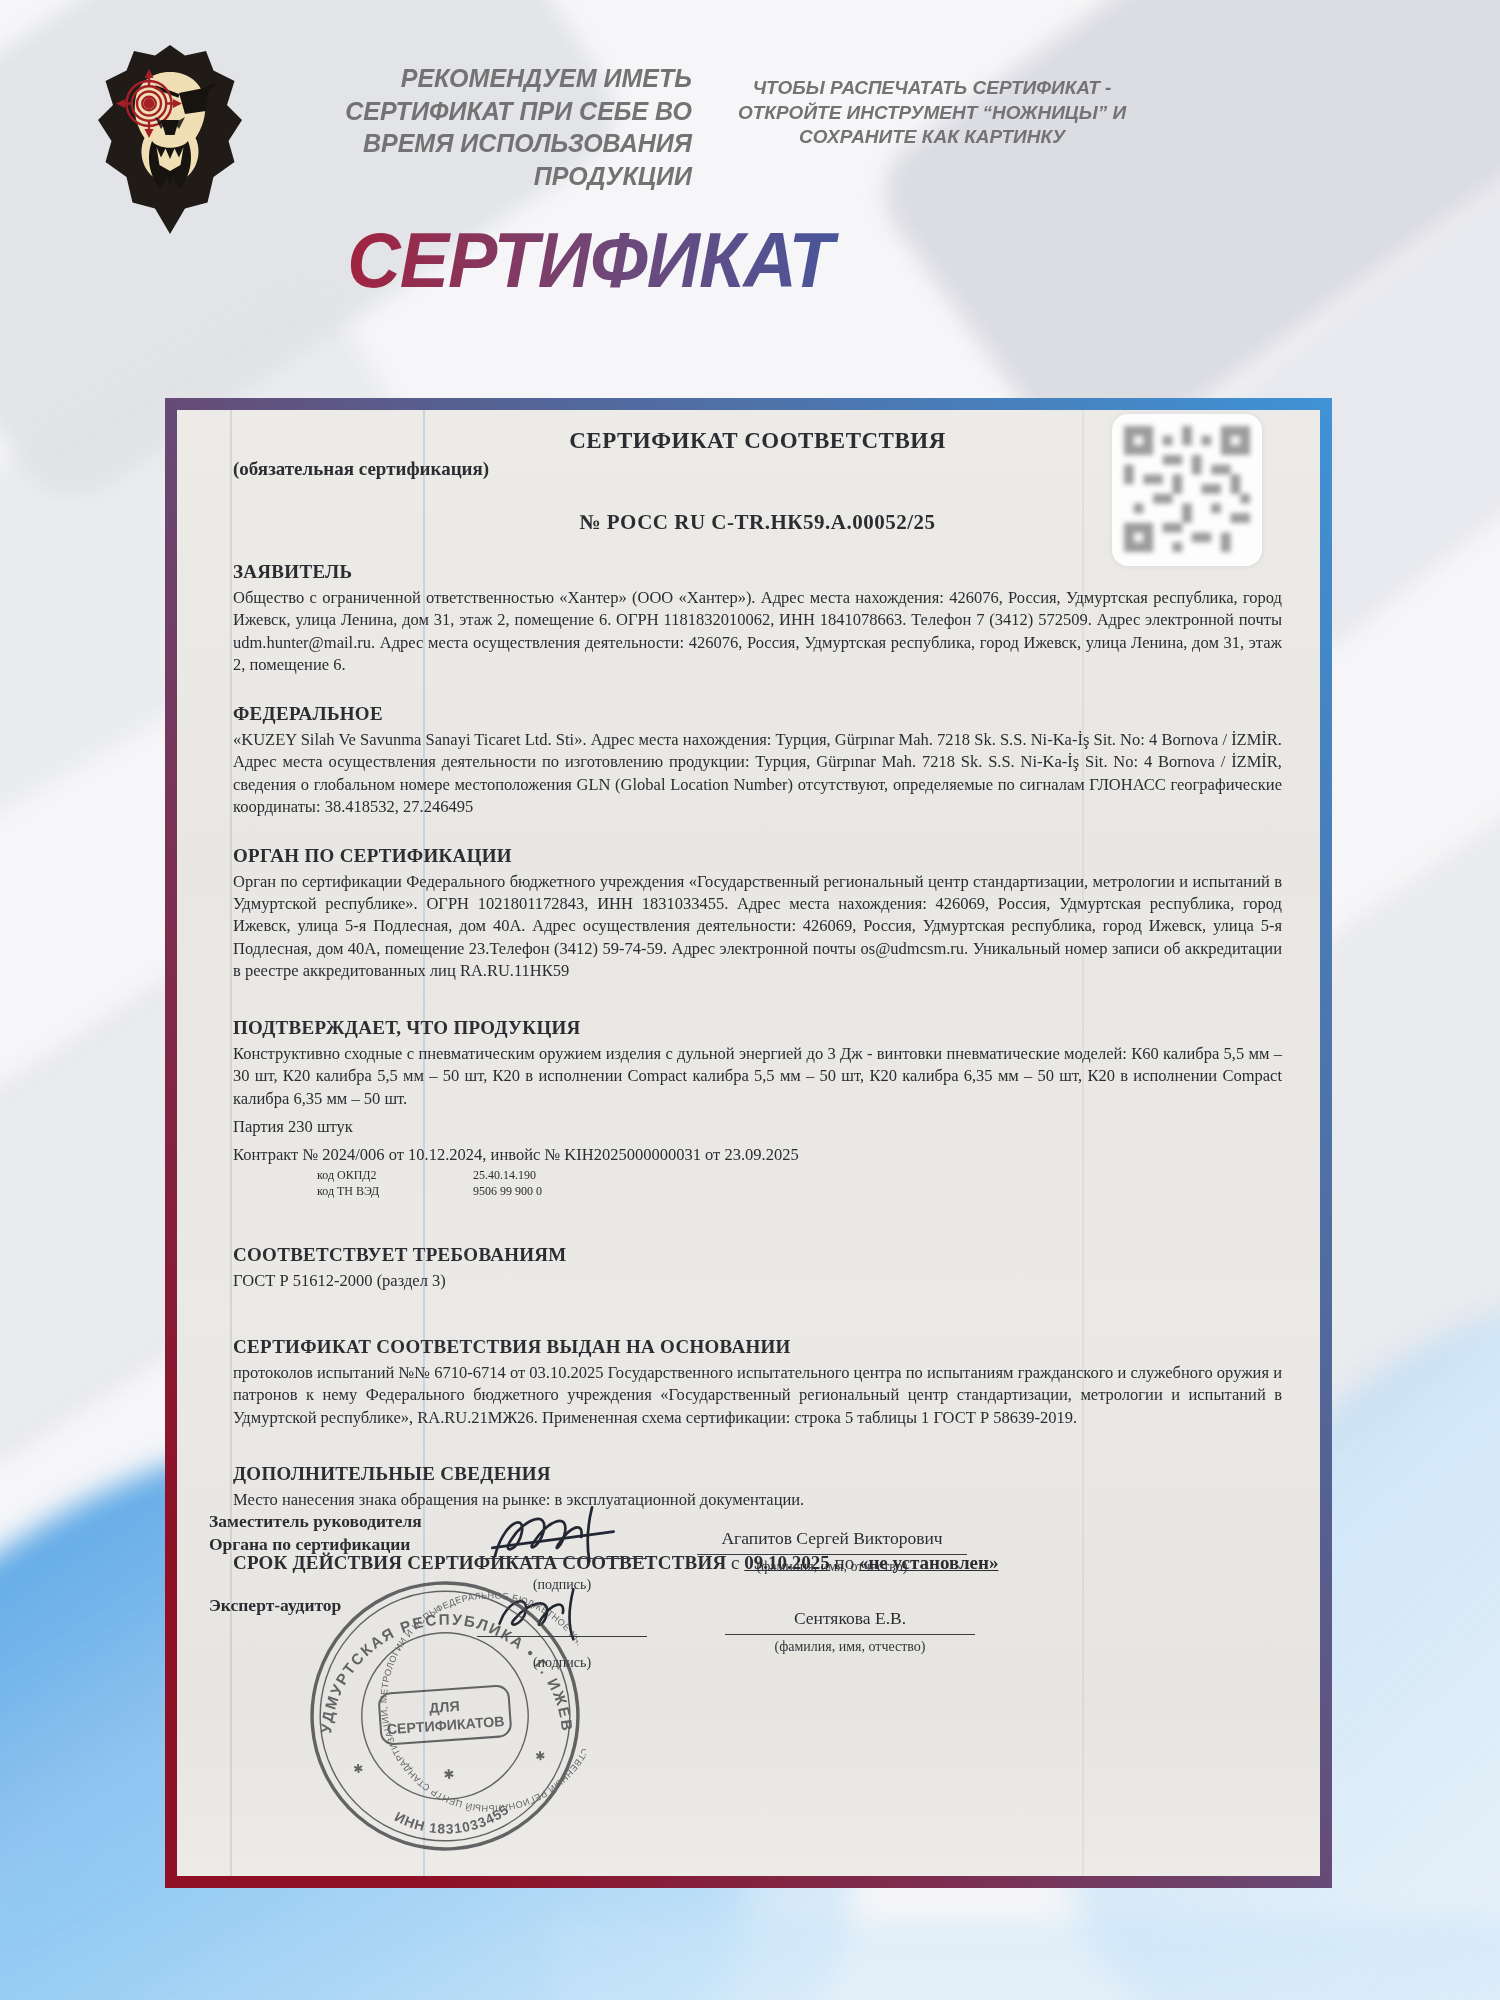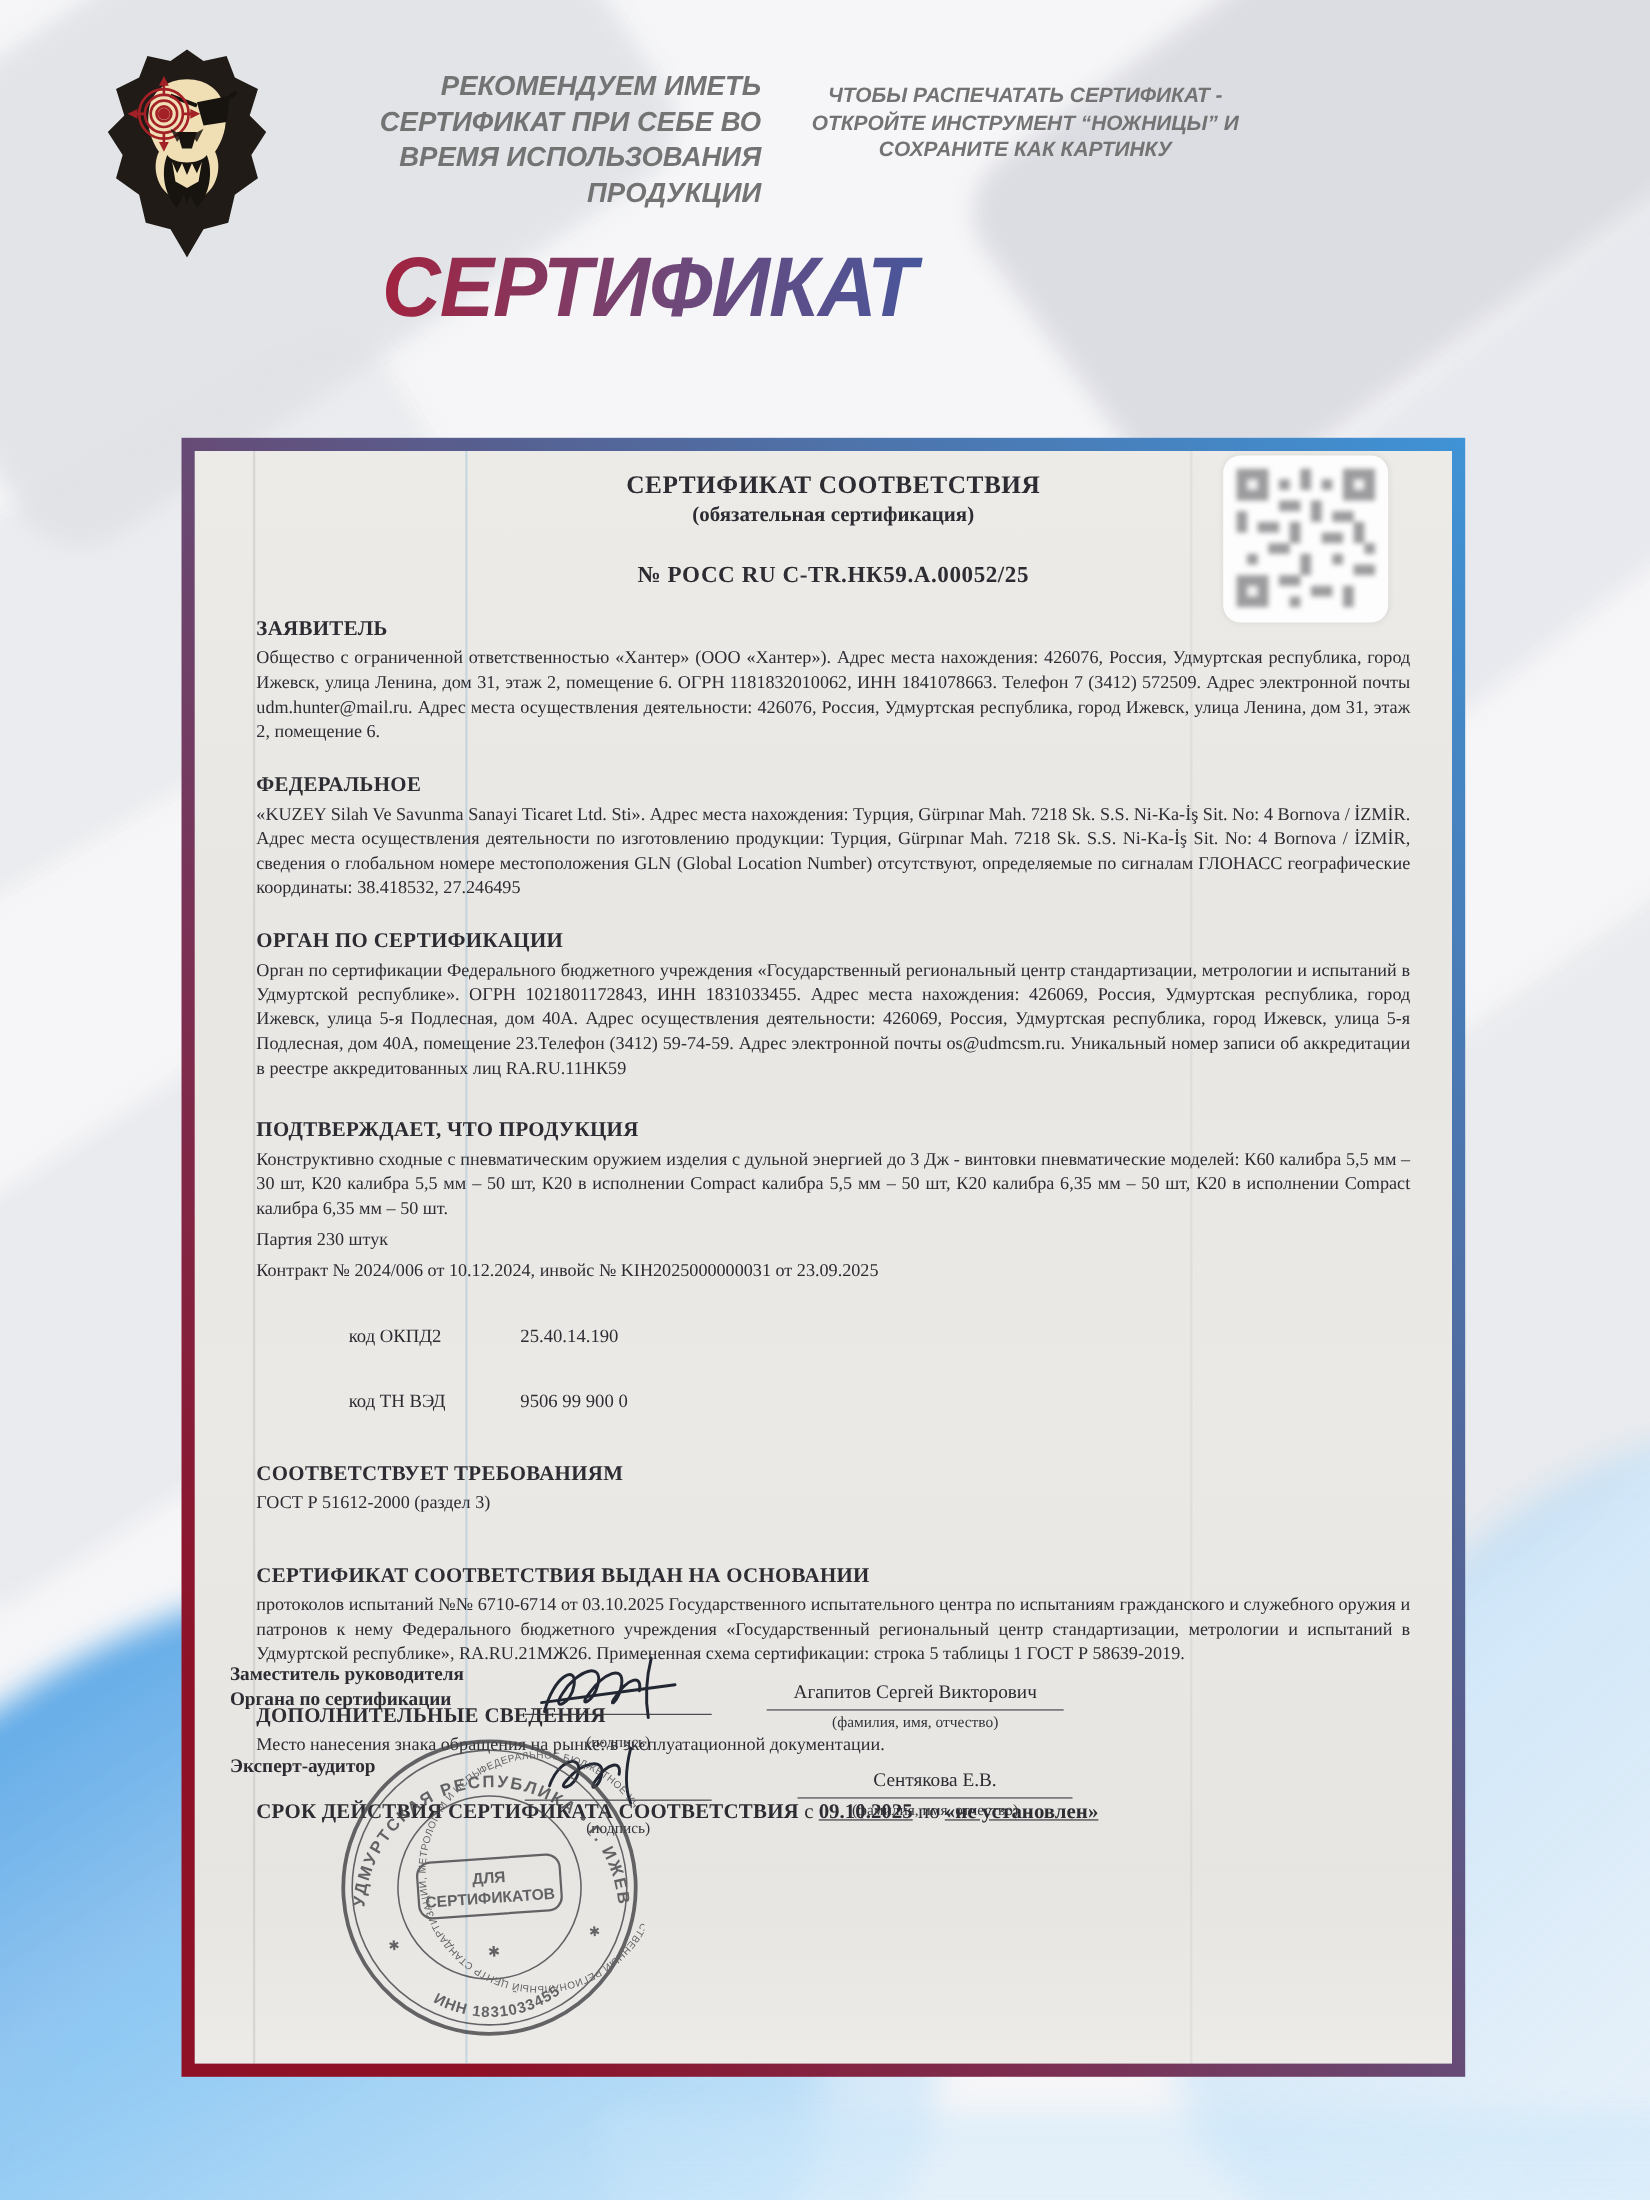--- a/index.html
+++ b/index.html
@@ -47,29 +47,29 @@
   .paper{position:relative;width:100%;height:100%;
     background:linear-gradient(180deg,#ecebe8 0%,#e8e7e4 30%,#eae9e6 62%,#e6e5e2 88%,#ecebe8 100%);
     color:#2c2c32;}
   .scanline{position:absolute;top:0;bottom:0;width:2px;pointer-events:none;}
   .sl1{left:53px;background:rgba(120,120,125,.18);}
   .sl2{left:246px;background:rgba(120,170,200,.30);}
   .sl3{left:905px;background:rgba(130,130,135,.10);}
 
   .paper-flow{position:absolute;left:56px;right:38px;top:18px;}
   .doc-title{text-align:center;font-weight:bold;font-size:23px;letter-spacing:.5px;}
-  .doc-subtitle{text-align:center;font-weight:bold;font-size:19px;margin-top:4px;}
+  .doc-subtitle{text-align:left;font-weight:bold;font-size:19px;margin-top:4px;}
   .doc-number{text-align:center;font-weight:bold;font-size:21px;margin-top:30px;letter-spacing:.5px;}
 
   .sec-label{font-weight:bold;font-size:19px;letter-spacing:.3px;margin-top:26px;}
   .sec-body{font-size:16.5px;line-height:1.36;text-align:justify;margin-top:4px;}
   .gap-lg{margin-top:34px;}
   .gap-xl{margin-top:44px;}
   .plain-line{font-size:16.5px;line-height:1.36;margin-top:6px;text-align:left;}
-  .code-row{display:flex;font-size:17px;line-height:1.36;padding-left:84px;margin-top:36px;}
+  .code-row{display:flex;font-size:12px;line-height:1.36;padding-left:84px;}
   .code-row .code-label{width:156px;}
   .validity{font-size:19px;margin-top:40px;}
   .validity b{letter-spacing:.2px;}
   .u{text-decoration:underline;font-weight:bold;}
 
   
   .qr-card{position:absolute;right:58px;top:4px;width:150px;height:152px;background:#fdfdfd;
     border-radius:16px;box-shadow:0 0 6px rgba(0,0,0,.08);}
   .qr-card svg{position:absolute;left:12px;top:12px;filter:blur(2.4px);opacity:.55;}
 

